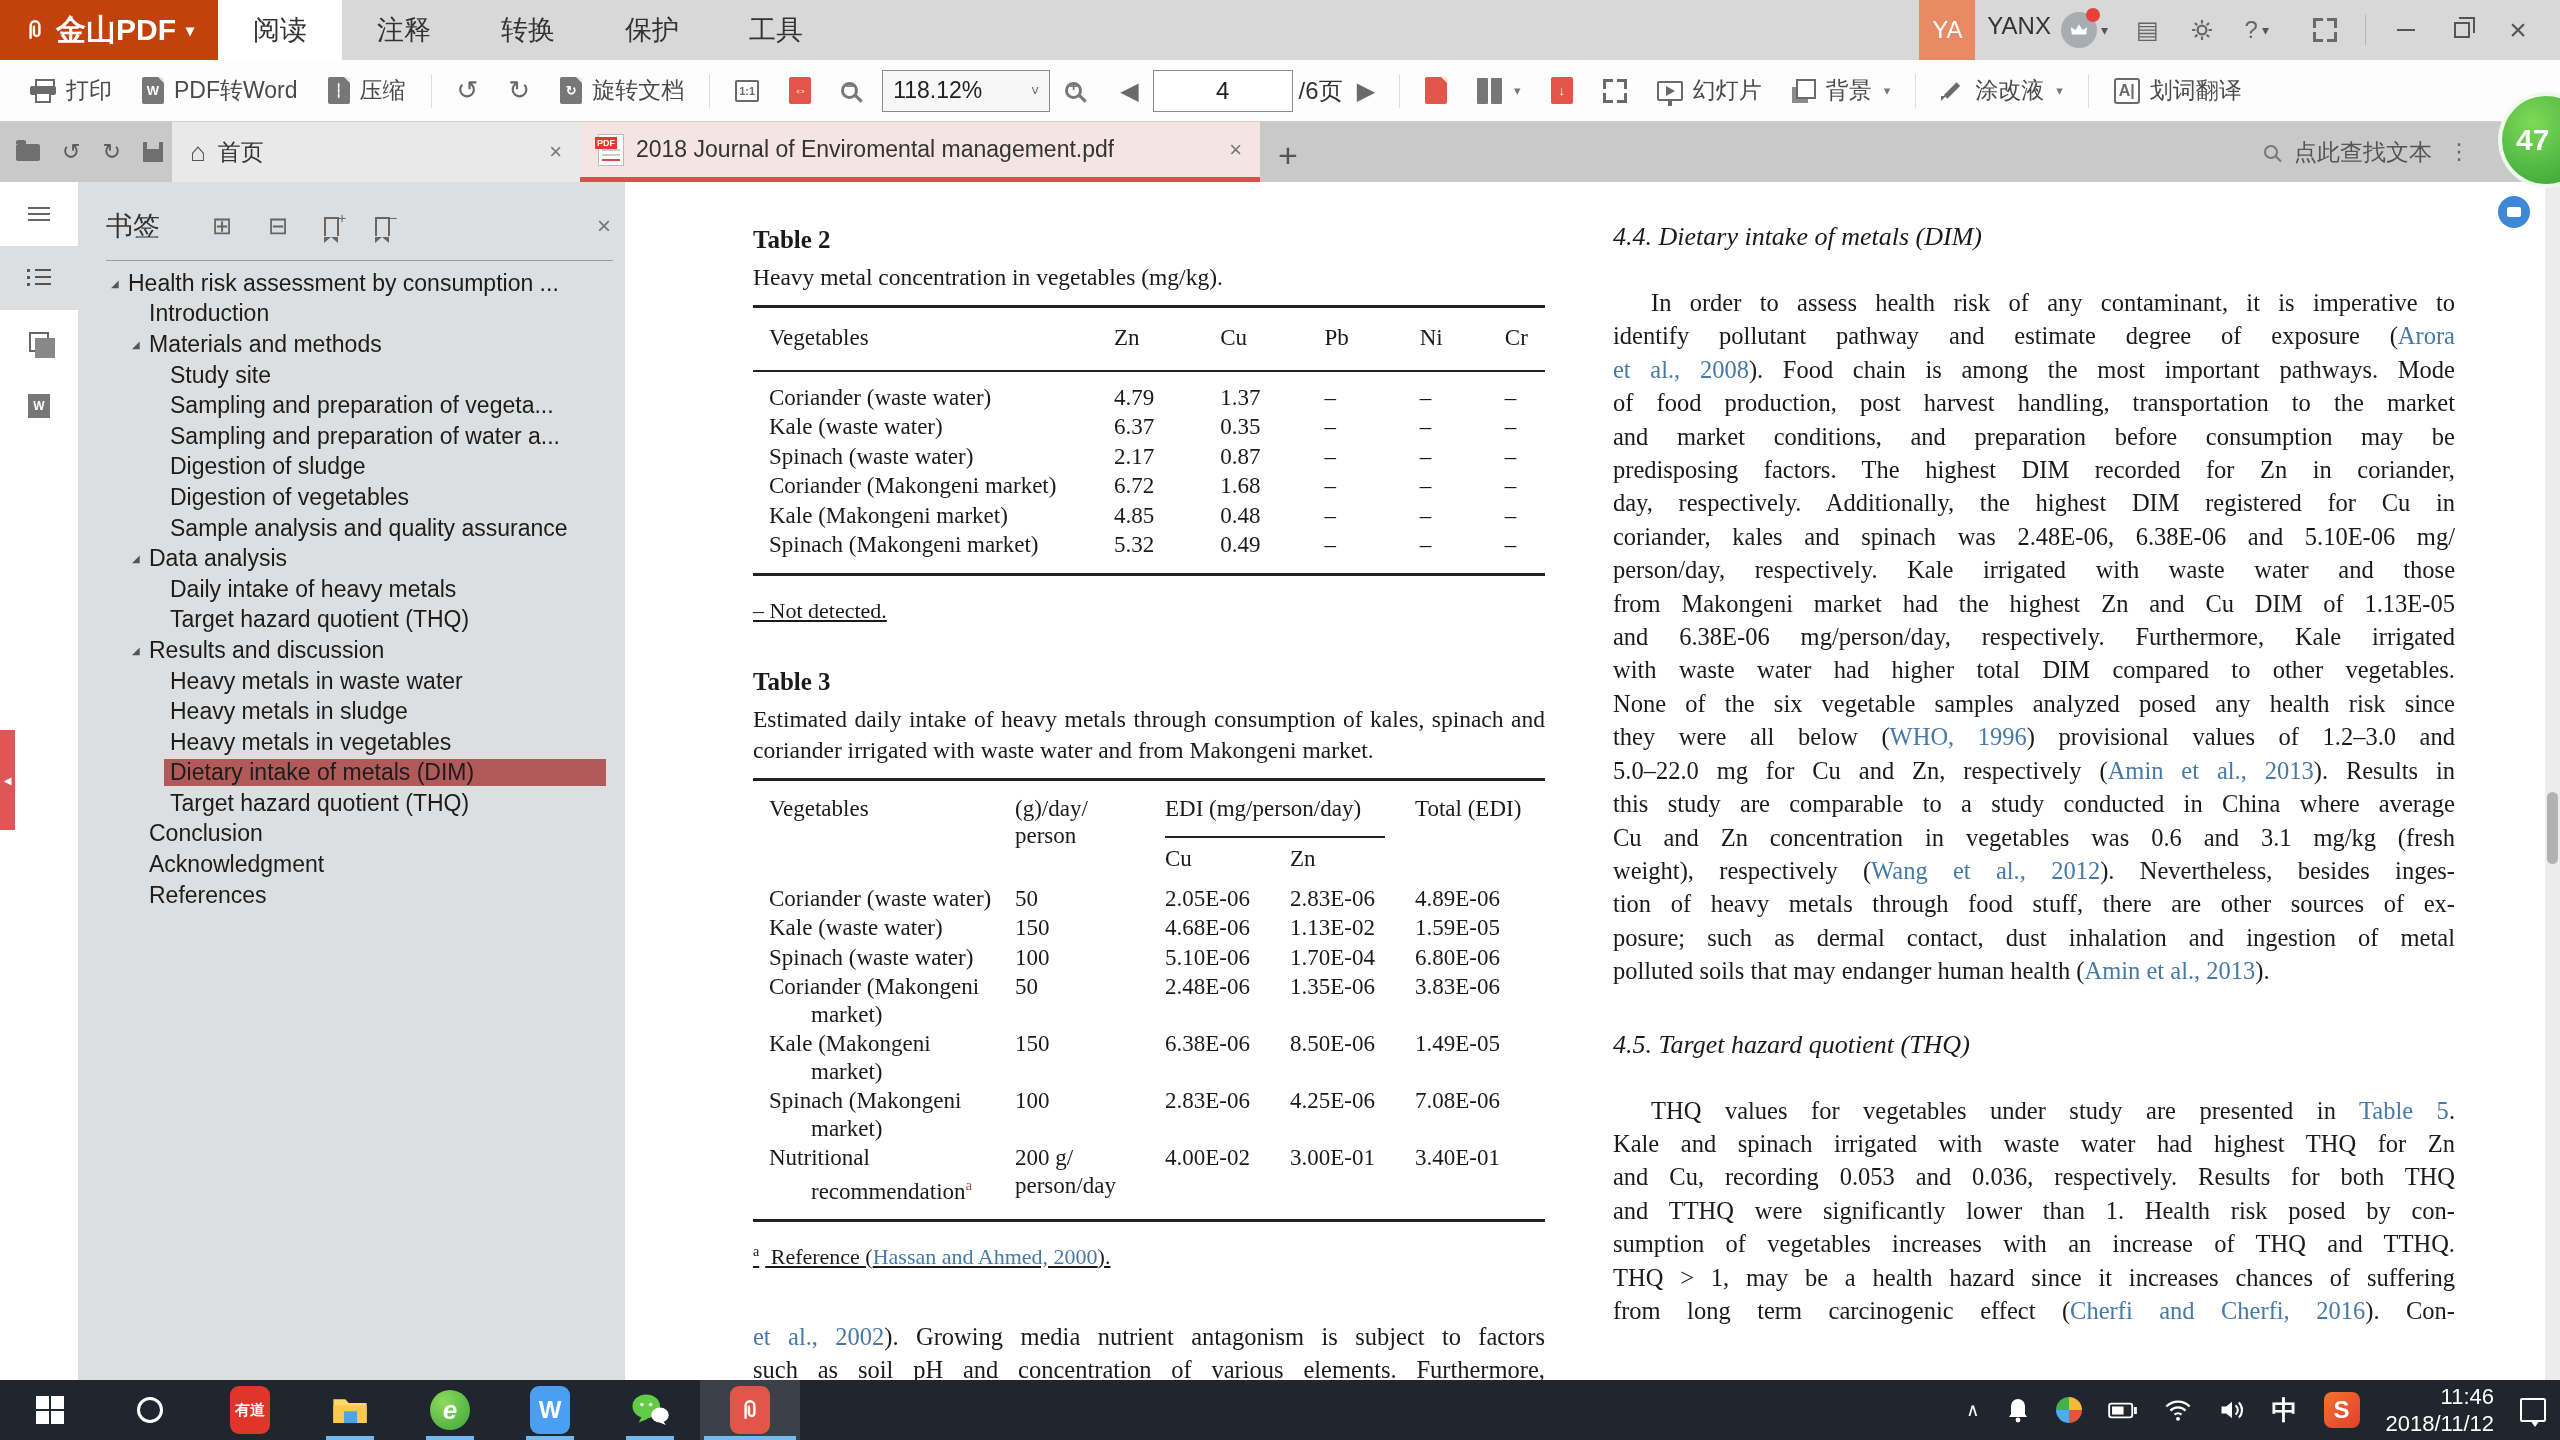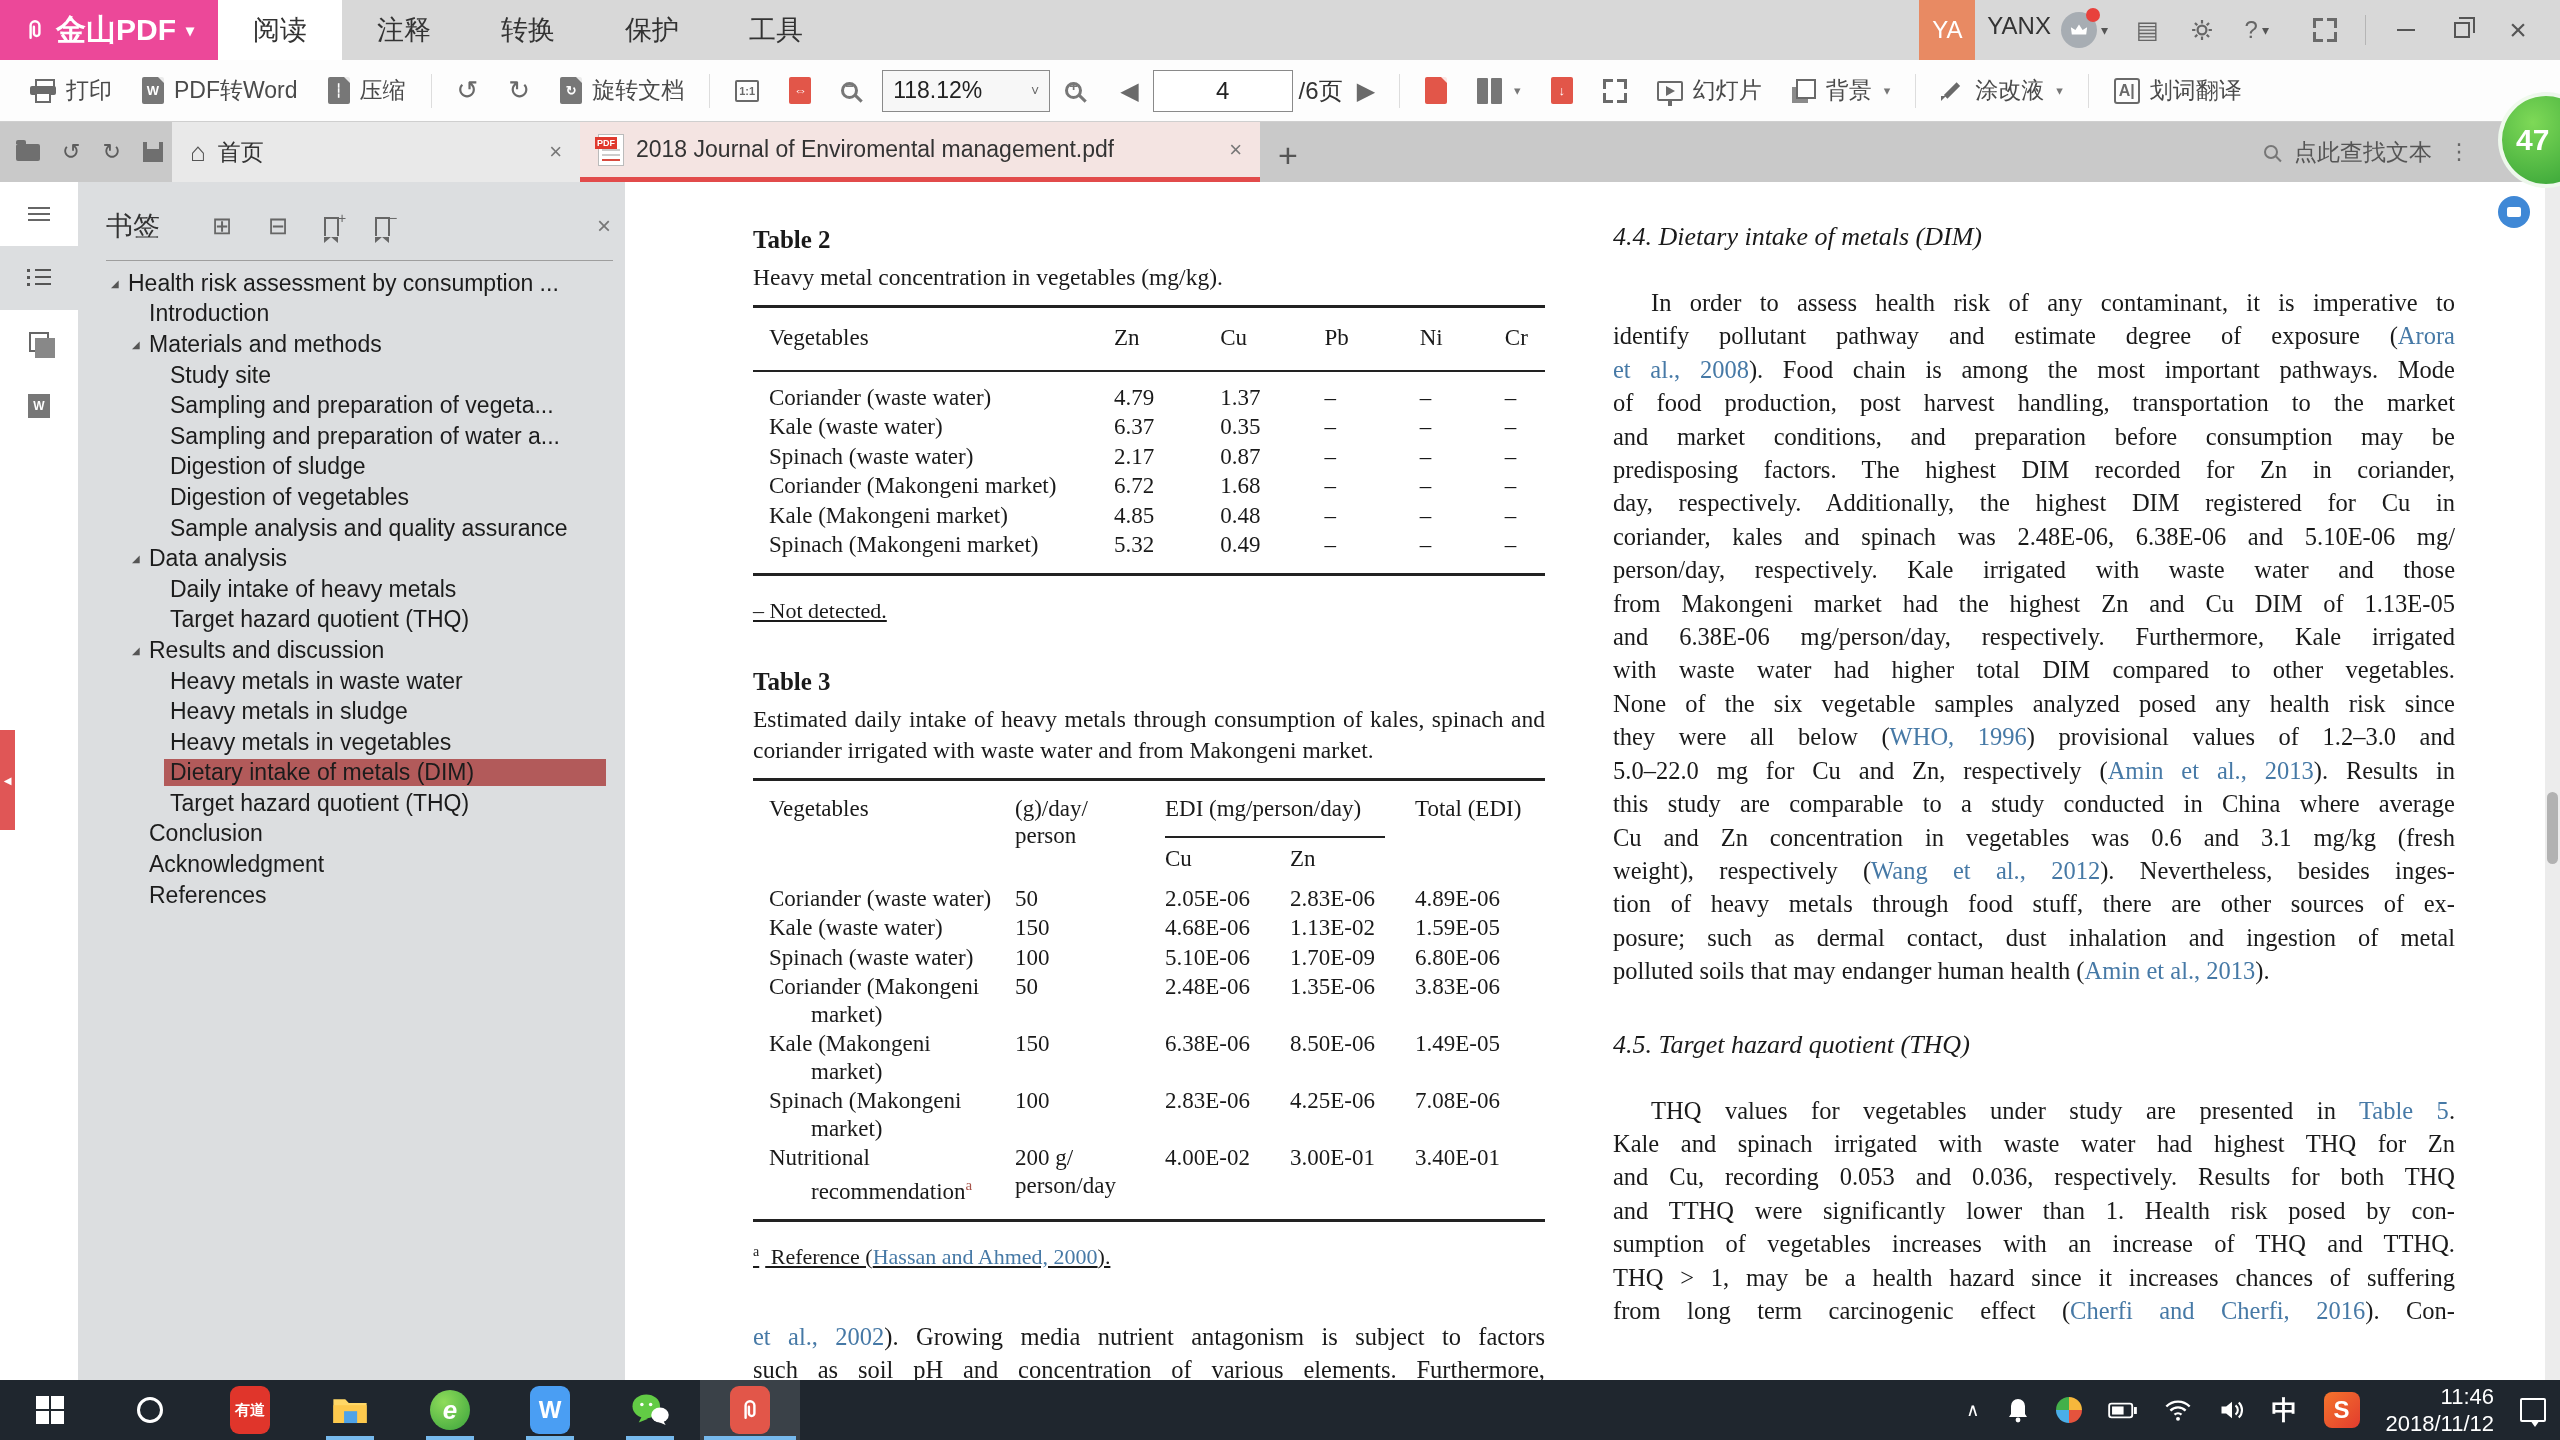--- a/index.html
+++ b/index.html
@@ -1,21 +1,21 @@
 <!DOCTYPE html>
 <html><head>
 <meta charset="utf-8">
 <style>
   html,body{margin:0;padding:0;width:2560px;height:1440px;overflow:hidden;
     font-family:"Liberation Sans",sans-serif;background:#fff;position:relative;}
   *{box-sizing:border-box;}
 
   
   .titlebar{position:absolute;left:0;top:0;width:2560px;height:60px;background:#d8d8d8;z-index:10;}
-  .logo{position:absolute;left:0;top:0;width:218px;height:60px;background:#ec4899;color:#fff;
+  .logo{position:absolute;left:0;top:0;width:218px;height:60px;background:#c2410c;color:#fff;
     display:flex;align-items:center;justify-content:center;gap:10px;font-size:30px;font-weight:bold;}
   .logo .dd{font-size:16px;}
   .ribbon-tabs{position:absolute;left:218px;top:0;height:60px;display:flex;}
   .ttab{width:124px;height:60px;display:flex;align-items:center;justify-content:center;font-size:27px;color:#333;}
   .ttab.active{background:#fff;}
   .tb-right{position:absolute;right:0;top:0;height:60px;display:flex;align-items:center;padding-right:14px;}
   .avatar{width:56px;height:60px;background:#e88a63;color:#fff;font-size:24px;display:flex;align-items:center;justify-content:center;}
   .uname{font-size:24px;color:#333;margin:0 10px 8px 12px;}
   .crown{width:36px;height:36px;border-radius:50%;background:#a7adb3;display:flex;align-items:center;justify-content:center;position:relative;}
   .crown .dot{position:absolute;right:-3px;top:-4px;width:14px;height:14px;border-radius:50%;background:#e8413c;}
@@ -577,21 +577,21 @@
             <td class="t3name">Kale (waste water)</td>
             <td class="t3g">150</td>
             <td>4.68E-06</td>
             <td>1.13E-02</td>
             <td>1.59E-05</td>
           </tr>
           <tr>
             <td class="t3name">Spinach (waste water)</td>
             <td class="t3g">100</td>
             <td>5.10E-06</td>
-            <td>1.70E-09</td>
+            <td>1.70E-04</td>
             <td>6.80E-06</td>
           </tr>
           <tr>
             <td class="t3name">Coriander (Makongeni market)</td>
             <td class="t3g">50</td>
             <td>2.48E-06</td>
             <td>1.35E-06</td>
             <td>3.83E-06</td>
           </tr>
           <tr>

